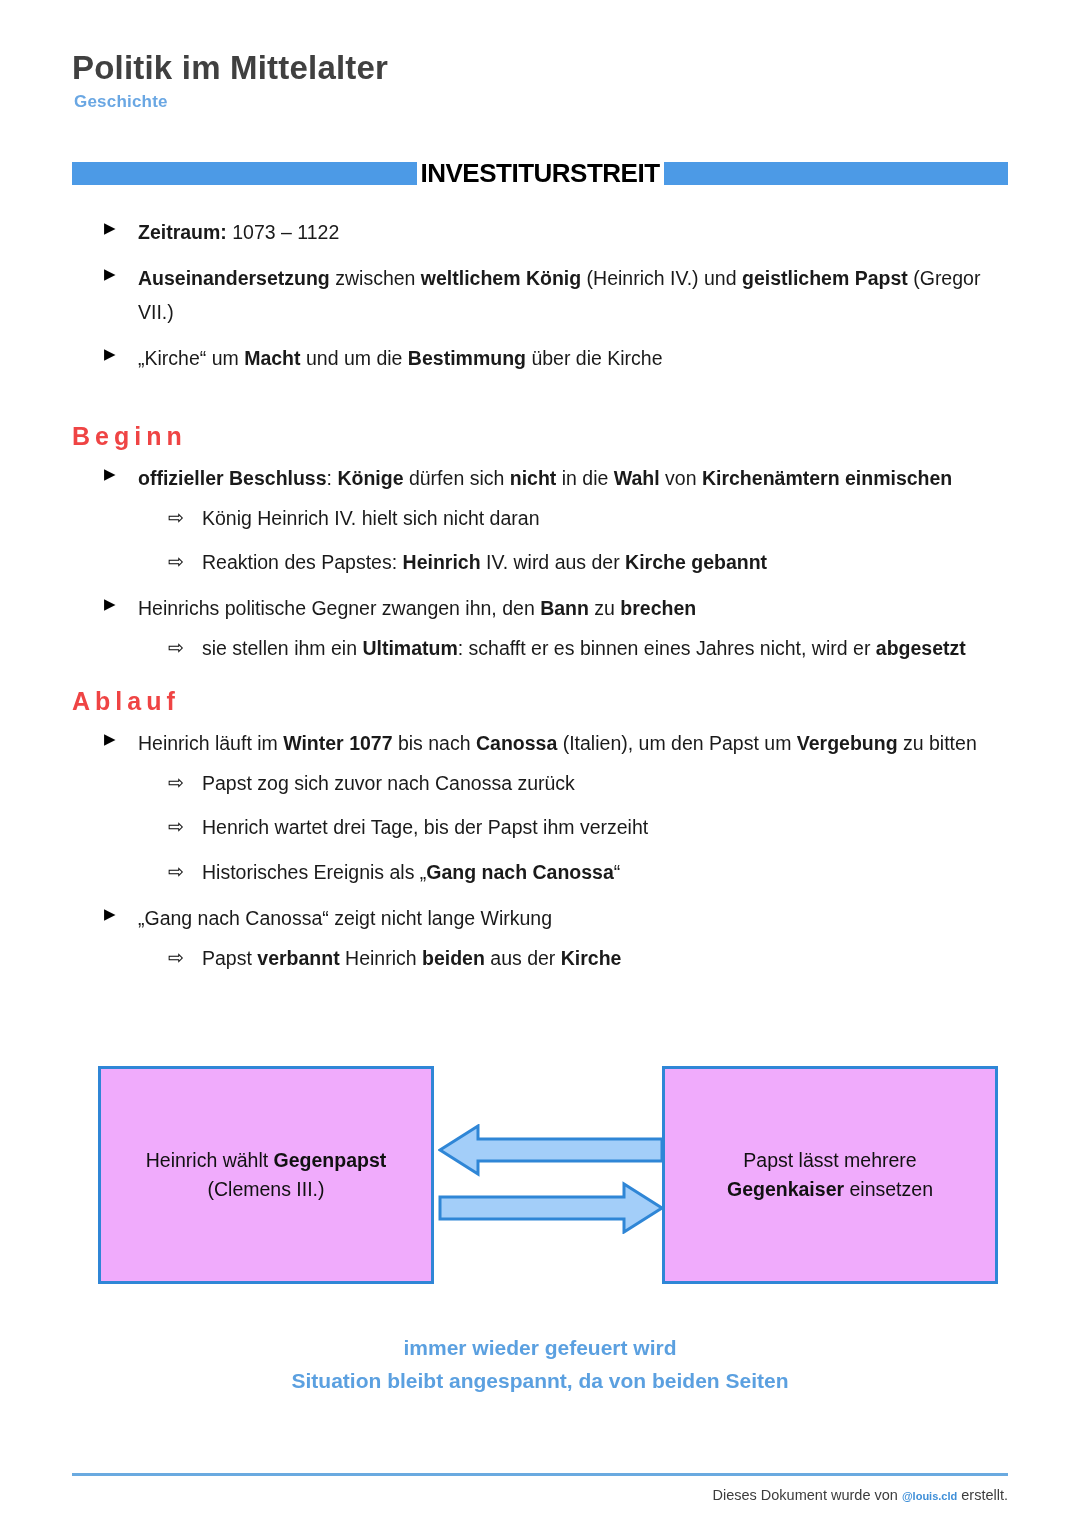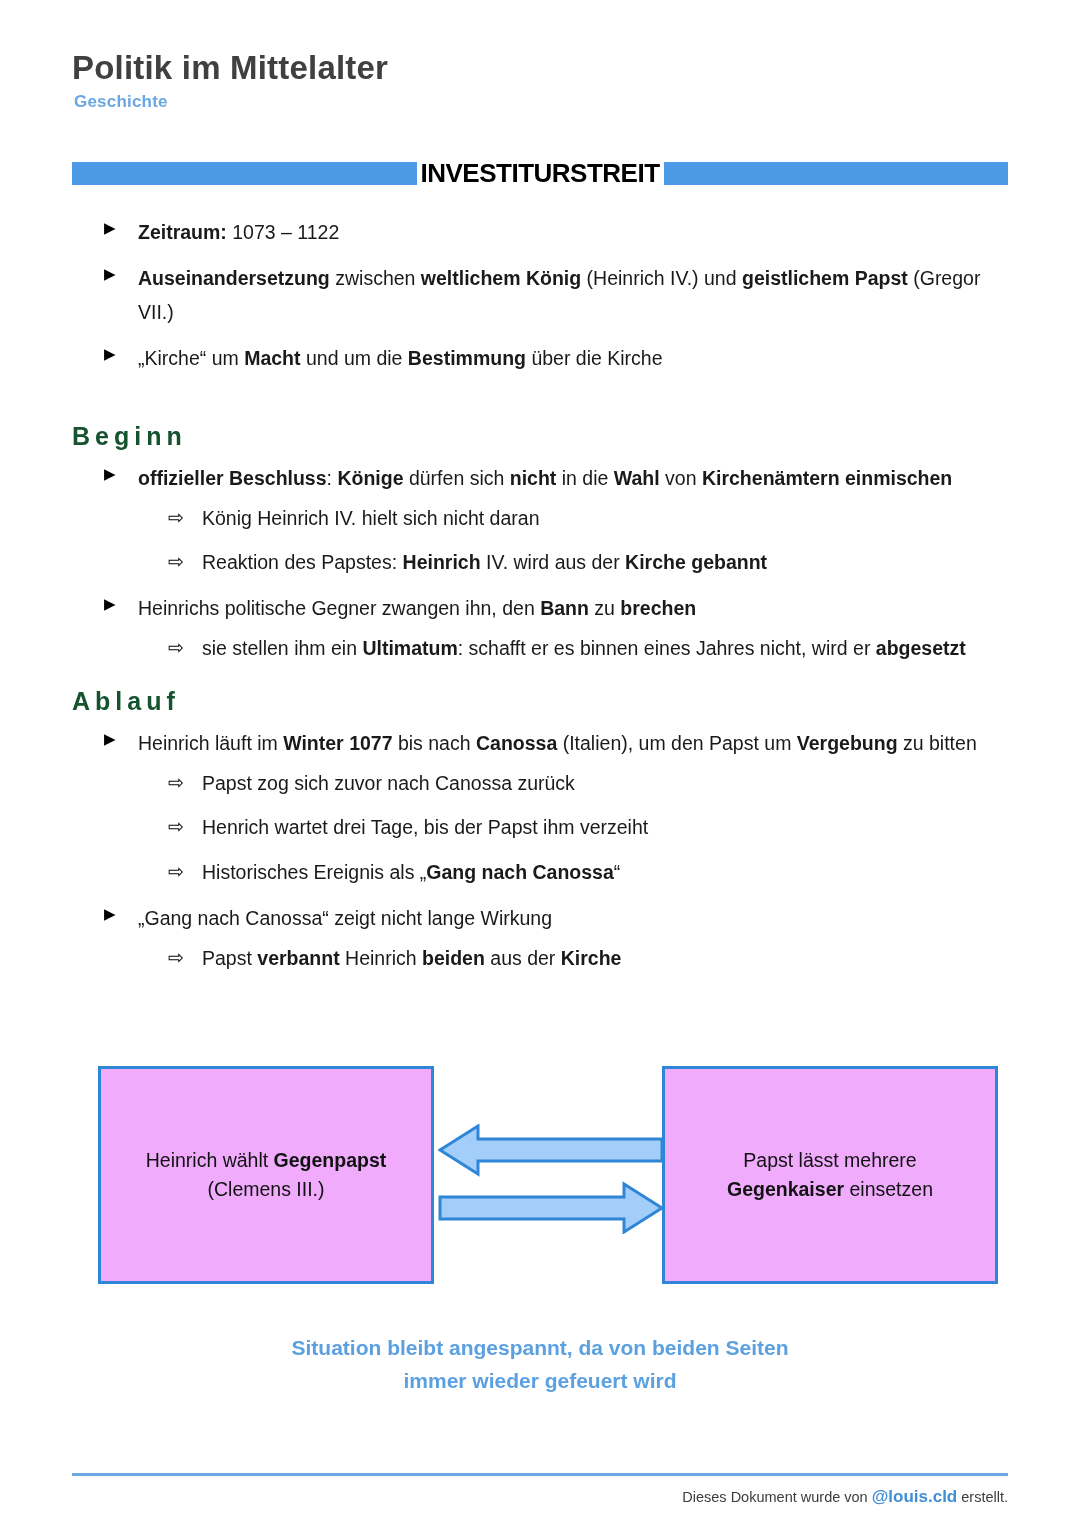--- a/index.html
+++ b/index.html
@@ -75,21 +75,21 @@
   .content {
     position: absolute;
     left: 72px;
     top: 215px;
     width: 936px;
   }
 
   .section-heading {
     font-size: 25px;
     font-weight: bold;
-    color: #14532d;
+    color: #ef4444;
     letter-spacing: 5px;
     margin: 0 0 10px 0;
   }
 
   ul.lvl1 {
     list-style: none;
     margin: 0;
     padding: 0;
   }
   ul.lvl1 > li {
@@ -196,21 +196,21 @@
     position: absolute;
     right: 72px;
     top: 1487px;
     font-size: 14.5px;
     color: #3c3c3c;
     white-space: nowrap;
   }
   .footer-note .handle {
     color: #3f8fd8;
     font-weight: bold;
-    font-size: 17px;
+    font-size: 11px;
   }
 </style>
 </head>
 <body>
 
 <div class="page">
 
   <div class="doc-header">
     <h1 class="doc-title">Politik im Mittelalter</h1>
     <div class="doc-subtitle">Geschichte</div>
@@ -281,22 +281,22 @@
     <div class="dbox right">
       <p>
         <span>Papst lässt mehrere</span><br>
         <span class="b">Gegenkaiser</span><span> einsetzen</span>
       </p>
     </div>
 
   </div>
 
   <div class="conclusion">
+    <div>immer wieder gefeuert wird</div>
     <div>Situation bleibt angespannt, da von beiden Seiten</div>
-    <div>immer wieder gefeuert wird</div>
   </div>
 
   <div class="footer-rule"></div>
   <div class="footer-note">
     <span>Dieses Dokument wurde von </span><span class="handle">@louis.cld</span><span> erstellt.</span>
   </div>
 
 </div>
 
 </body></html>

